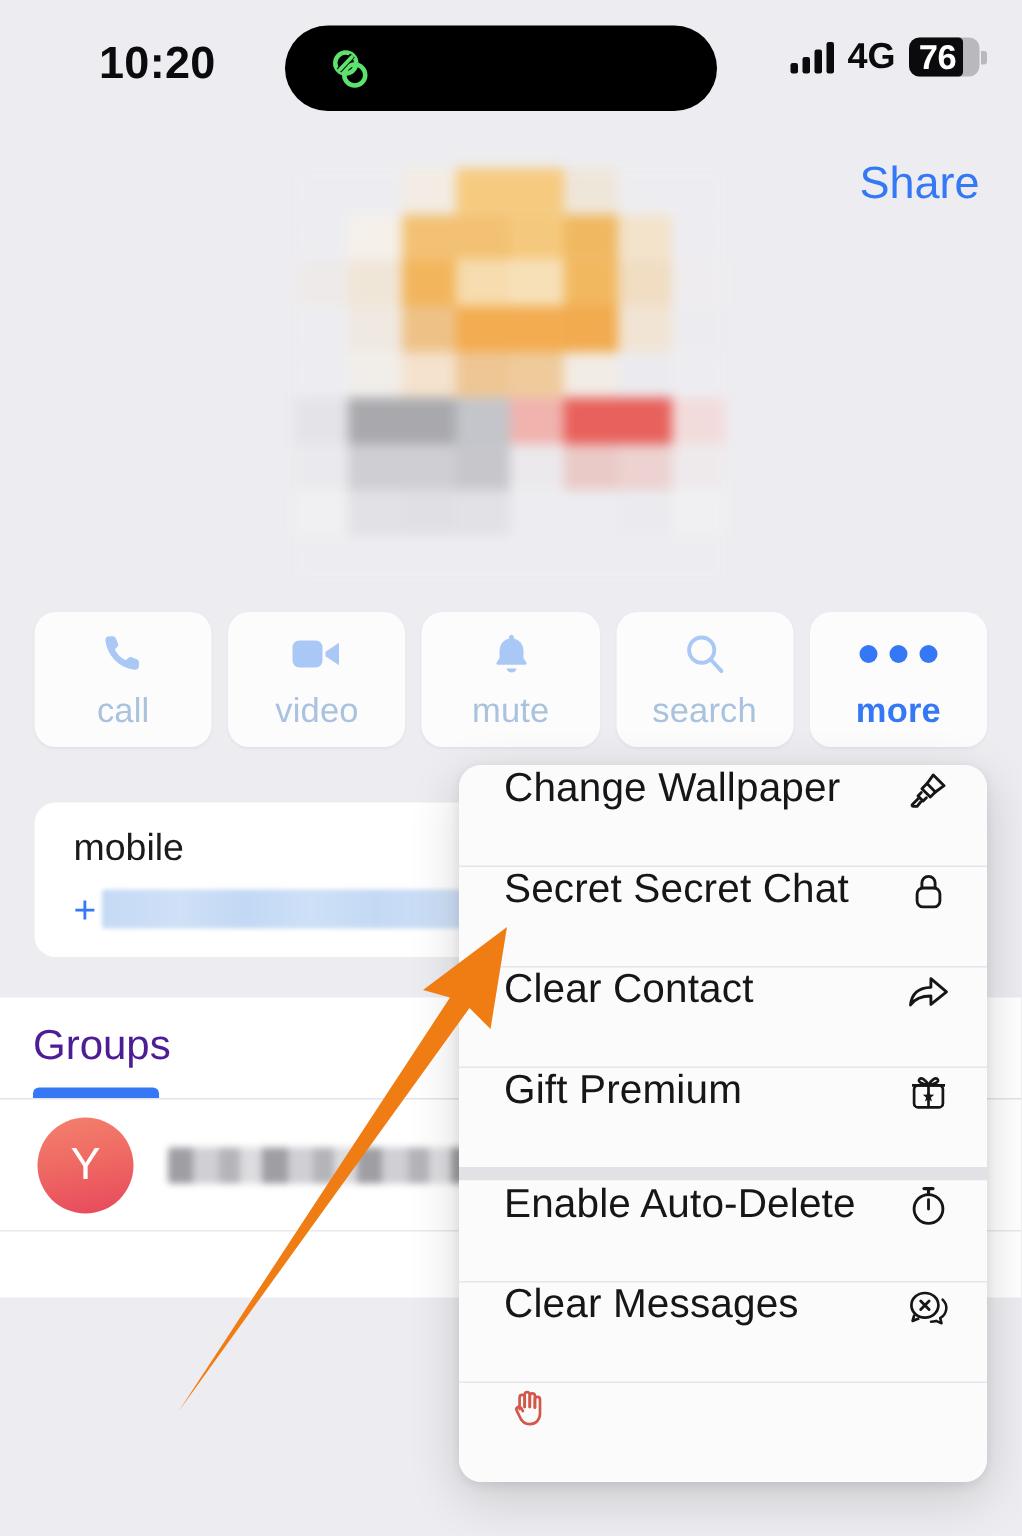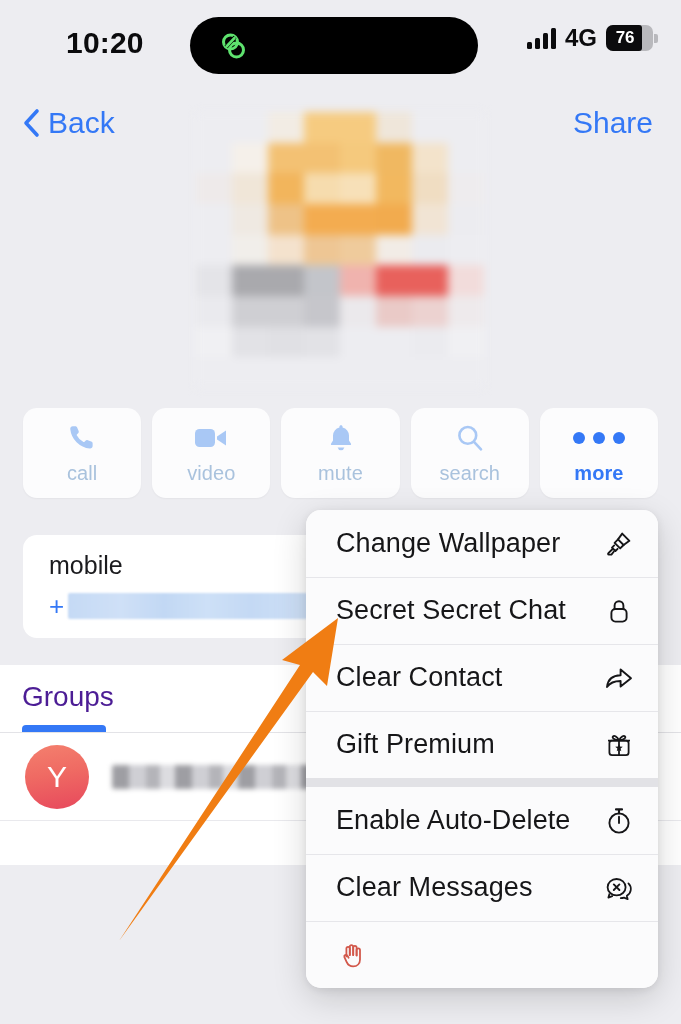--- a/index.html
+++ b/index.html
@@ -52,21 +52,21 @@
     background:#b9b9bd; border-radius:7px;
     display:flex; align-items:center;
   }
   #battery-fill {
     position:absolute; left:0; top:0; height:26px; width:76%;
     background:#0b0b0d; border-radius:7px 3px 3px 7px;
   }
   #battery-pct {
     position:relative; z-index:2;
     width:100%; text-align:center;
-    font-size:17px; font-weight:700; color:#fff;
+    font-size:23px; font-weight:700; color:#fff;
     letter-spacing:-0.3px; padding-right:9px;
   }
   #battery-tip {
     position:absolute; right:-5px; top:9px;
     width:4px; height:9px; background:#b9b9bd;
     border-radius:0 2px 2px 0;
   }
 
   
   #nav-bar {
@@ -107,21 +107,21 @@
     display:flex; gap:11px;
   }
   .action-btn {
     flex:1; background:#fcfcfd; border-radius:14px;
     display:flex; flex-direction:column;
     align-items:center; justify-content:center;
     gap:7px; cursor:pointer;
     box-shadow:0 1px 2px rgba(0,0,0,0.045);
   }
   .action-icon { height:34px; display:flex; align-items:center; justify-content:center; }
-  .action-label { font-size:20px; letter-spacing:0.1px; }
+  .action-label { font-size:23px; letter-spacing:0.1px; }
   .action-btn.dim .action-icon svg { fill:#a9c8f5; stroke:#a9c8f5; }
   .action-btn.dim .action-label { color:#a9c2dd; }
   .action-btn.active .action-label { color:#3478f6; font-weight:600; }
   .dots { display:flex; gap:8px; }
   .dots span { width:12px; height:12px; border-radius:50%; background:#3478f6; display:block; }
 
   
   #contact-card {
     position:absolute; left:23px; top:535px;
     width:635px; height:103px;
@@ -189,21 +189,21 @@
     overflow:hidden;
     background:#f7f7f8;
     z-index:10;
     box-shadow:0 10px 34px rgba(0,0,0,0.16), 0 2px 8px rgba(0,0,0,0.08);
   }
   .menu-group { background:#fbfbfc; }
   .menu-gap { height:9px; background:#e2e2e6; }
   .menu-item {
     position:relative;
     height:67px;
-    display:flex; align-items:center;
+    display:flex; align-items:flex-start;
     padding:0 22px 0 30px;
     cursor:pointer;
   }
   .menu-item + .menu-item::before {
     content:""; position:absolute; left:0; top:0;
     width:100%; height:1px; background:#e6e6ea;
   }
   .menu-label {
     flex:1; font-size:27px; color:#161618;
     letter-spacing:0.1px;
@@ -245,26 +245,20 @@
       <span id="net-type">4G</span>
       <span id="battery">
         <span id="battery-fill" style="width: 76%;"></span>
         <span id="battery-pct">76</span>
         <span id="battery-tip"></span>
       </span>
     </div>
   </div>
 
   <div id="nav-bar">
-    <div id="back-button">
-      <svg id="back-chevron" viewBox="0 0 18 30">
-        <path d="M15 3 L4 15 L15 27" fill="none" stroke="#3478f6" stroke-width="3.6" stroke-linecap="round" stroke-linejoin="round"></path>
-      </svg>
-      <span id="back-label">Back</span>
-    </div>
     <div id="edit-button">Share</div>
   </div>
 
   <div id="avatar-wrap">
     <div id="avatar-mosaic" style="filter: blur(4px);">
         <div style="background: rgb(237, 237, 241);"></div>
         <div style="background: rgb(237, 237, 241);"></div>
         <div style="background: rgb(242, 236, 228);"></div>
         <div style="background: rgb(246, 203, 128);"></div>
         <div style="background: rgb(246, 203, 128);"></div>

